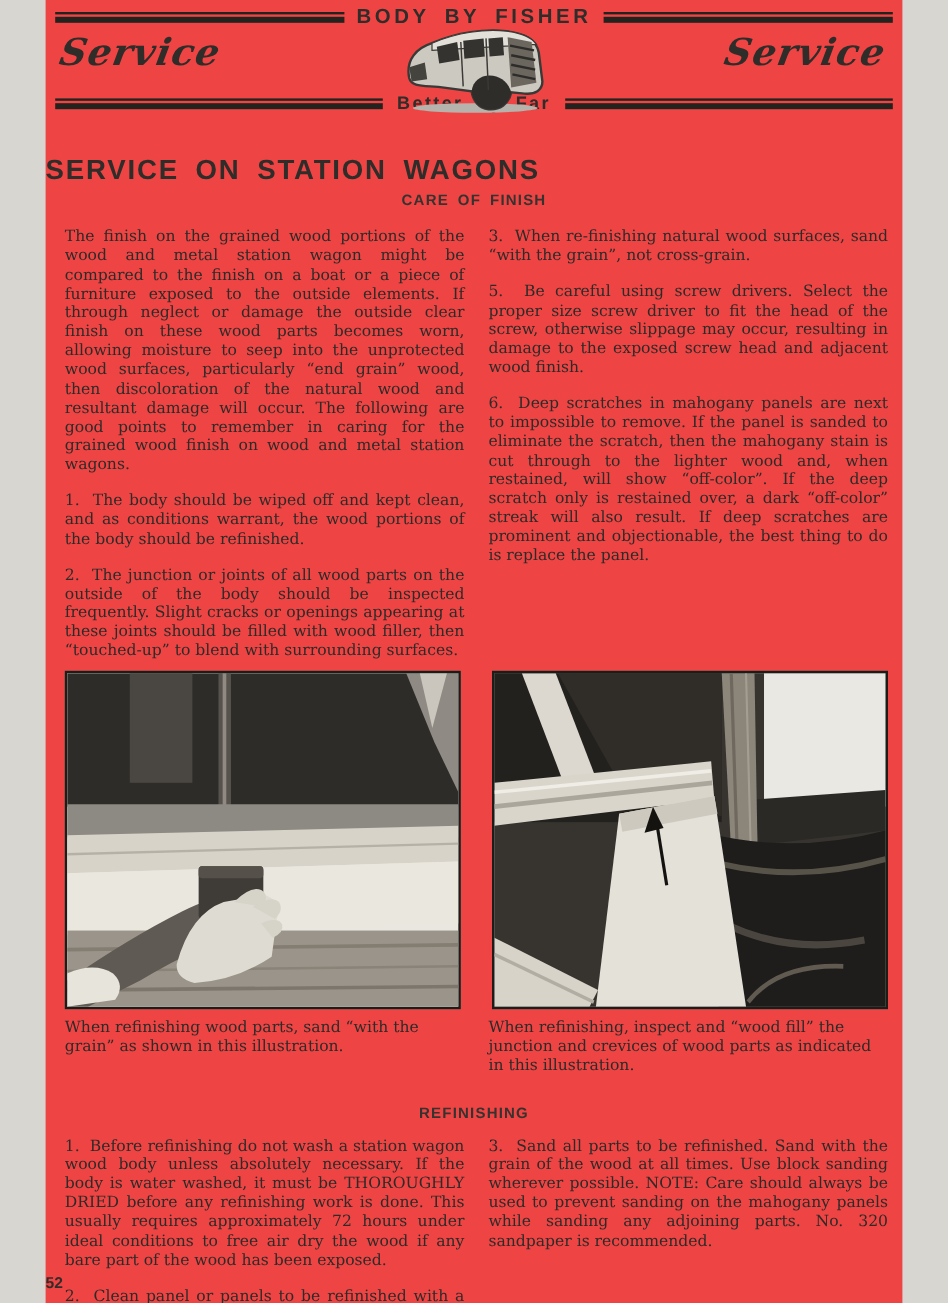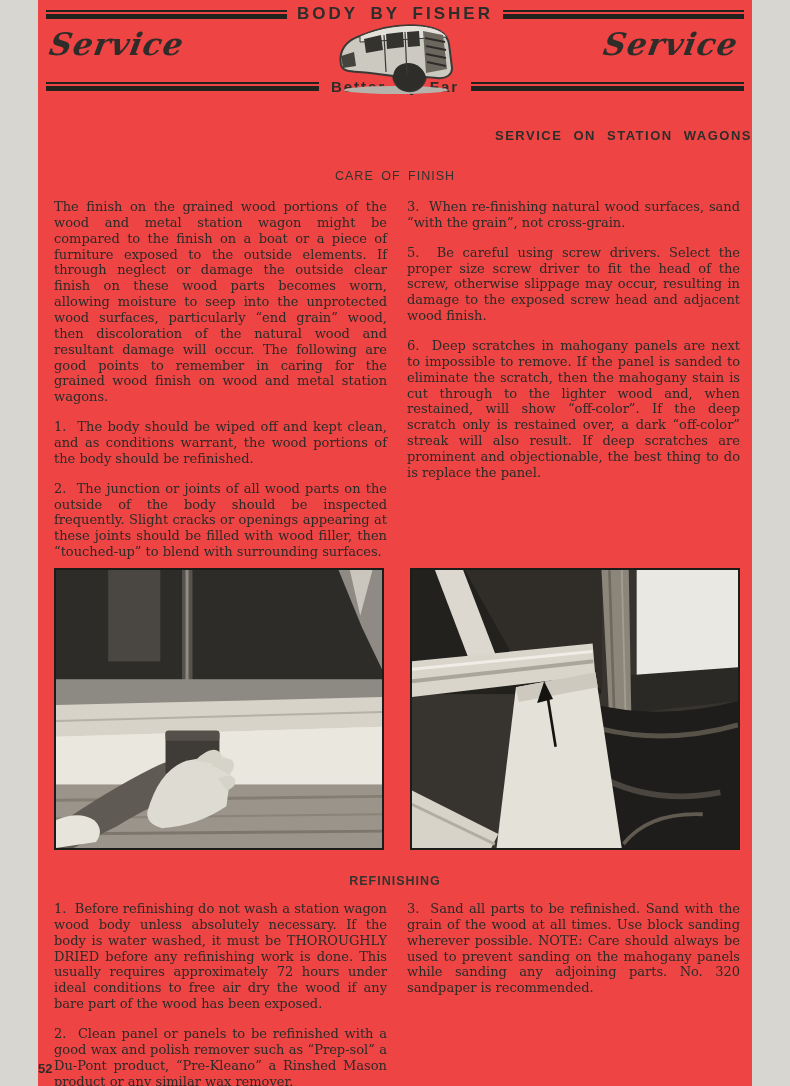--- a/index.html
+++ b/index.html
@@ -31,27 +31,27 @@
     padding:0 12px;color:#2e2d2a;white-space:nowrap;
   }
   .service-row{position:absolute;top:26px;left:12px;right:14px;display:flex;justify-content:space-between;}
   .service{
     font-family:"DejaVu Serif", serif;font-style:italic;font-weight:bold;
     font-size:31px;transform:skewX(-10deg);color:#2e2d2a;letter-spacing:1px;
   }
   .car-wrap{position:absolute;left:50%;top:20px;transform:translateX(-50%);width:142px;height:74px;z-index:2;}
   
   .title{
-    text-align:right;margin-top:24px;
-    font-family:"Liberation Sans", sans-serif;font-weight:bold;
-    font-size:13px;letter-spacing:1.5px;word-spacing:6px;color:#2e2d2a;
+    text-align:left;margin-top:24px;
+    font-family:"Liberation Sans", sans-serif;font-weight:bold;
+    font-size:23px;letter-spacing:1.5px;word-spacing:6px;color:#2e2d2a;
   }
   .subtitle{
-    text-align:center;margin-top:26px;
-    font-family:"Liberation Sans", sans-serif;font-weight:normal;
+    text-align:center;margin-top:5px;
+    font-family:"Liberation Sans", sans-serif;font-weight:bold;
     font-size:12.5px;letter-spacing:1px;word-spacing:3px;color:#34332f;
   }
   
   .cols{display:flex;gap:20px;padding:0 12px 0 16px;margin-top:16px;}
   .col{flex:1;text-align:justify;font-size:13px;line-height:1.22;color:#2b2b28;}
   .col p{margin:0 0 14px 0;}
   .col p:last-child{margin-bottom:0;}
   
   .figs{display:flex;gap:26px;padding:0 12px 0 16px;margin-top:8px;}
   .fig{flex:1;height:278px;border:2px solid #1c1c19;background:#8d8a84;}
@@ -196,20 +196,24 @@
         <polygon points="0,222 98,266 90,280 0,280" fill="#d7d3c9"></polygon>
         <line x1="0" y1="236" x2="94" y2="276" stroke="#b2ada2" stroke-width="3"></line>
         <g>
           <line x1="163" y1="178" x2="154" y2="128" stroke="#14130f" stroke-width="3"></line>
           <polygon points="150,112 142,134 160,130" fill="#14130f"></polygon>
         </g>
       </svg>
     </div>
   </div>
 
+  <div class="cols caps">
+    <div class="col">When refinishing wood parts, sand “with the grain” as shown in this illustration.</div>
+    <div class="col">When refinishing, inspect and “wood fill” the junction and crevices of wood parts as indicated in this illustration.</div>
+  </div>
 
   <div class="sec-head">REFINISHING</div>
 
   <div class="cols refin">
     <div class="col">
       <p>1.&nbsp; Before refinishing do not wash a station wagon wood body unless absolutely necessary. If the body is water washed, it must be THOROUGHLY DRIED before any refinishing work is done. This usually requires approximately 72 hours under ideal conditions to free air dry the wood if any bare part of the wood has been exposed.</p>
       <p>2.&nbsp; Clean panel or panels to be refinished with a good wax and polish remover such as “Prep-sol” a Du-Pont product, “Pre-Kleano” a Rinshed Mason product or any similar wax remover.</p>
     </div>
     <div class="col">
       <p>3.&nbsp; Sand all parts to be refinished. Sand with the grain of the wood at all times. Use block sanding wherever possible. NOTE: Care should always be used to prevent sanding on the mahogany panels while sanding any adjoining parts. No. 320 sandpaper is recommended.</p>

